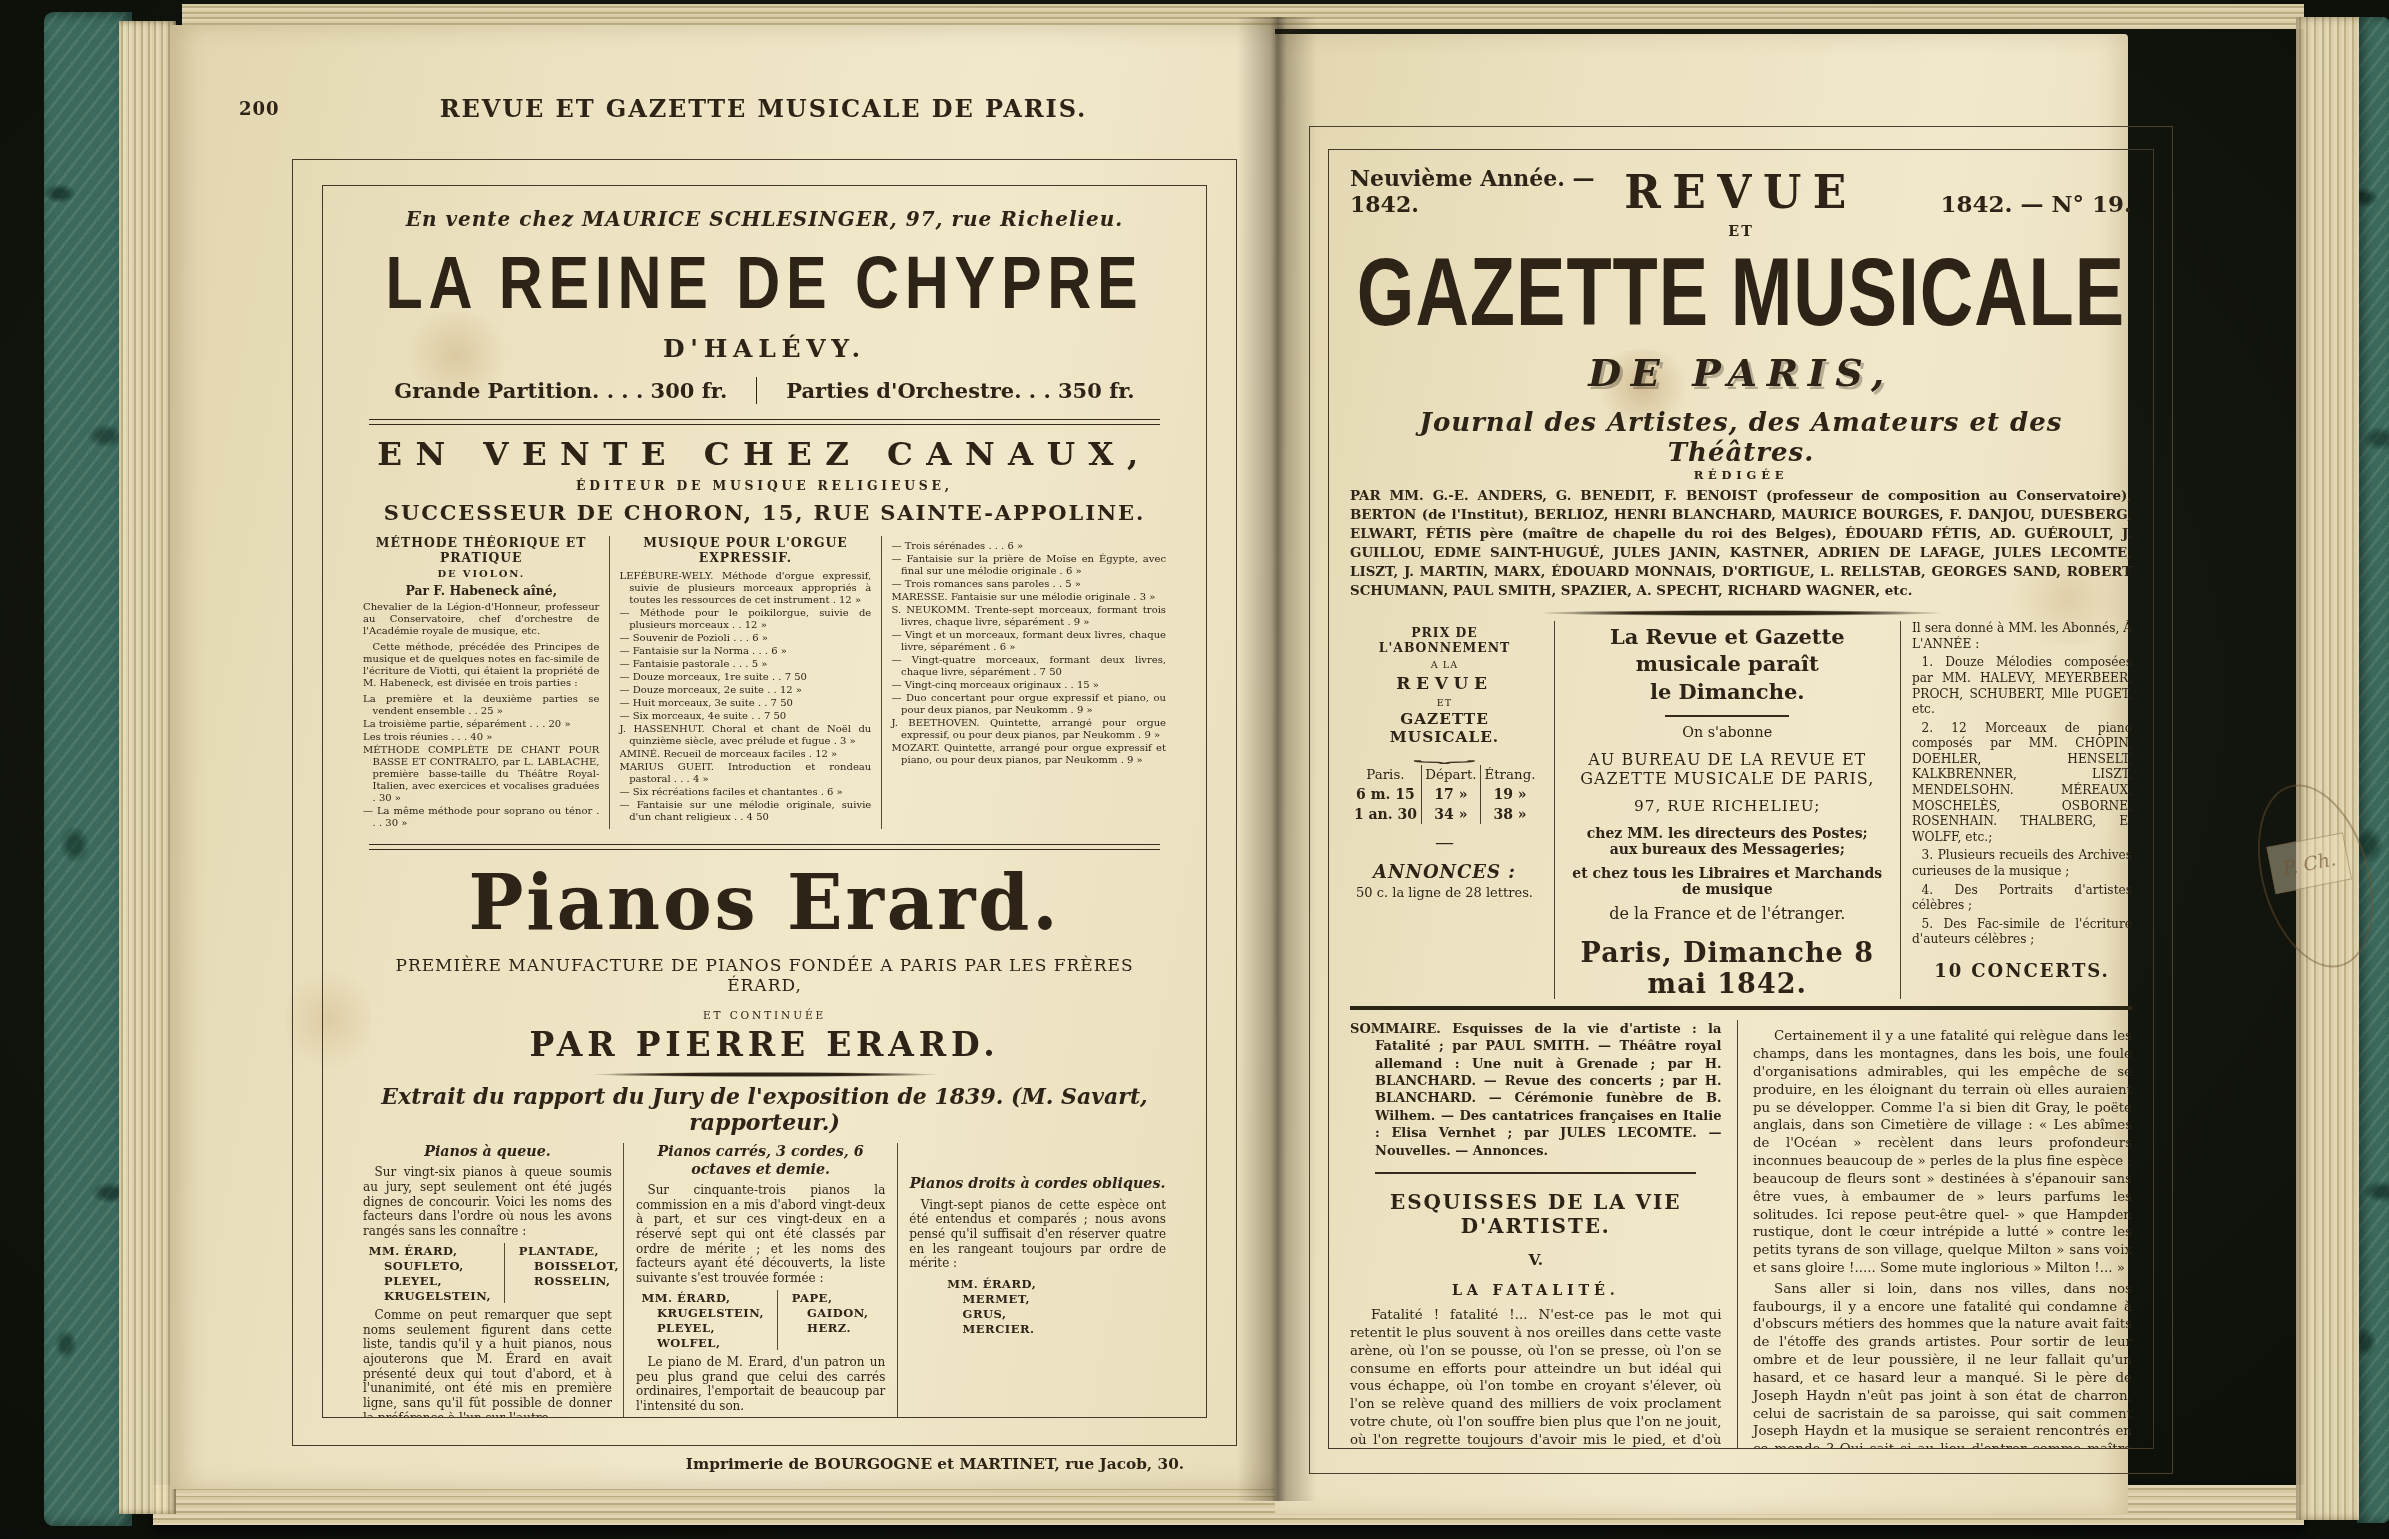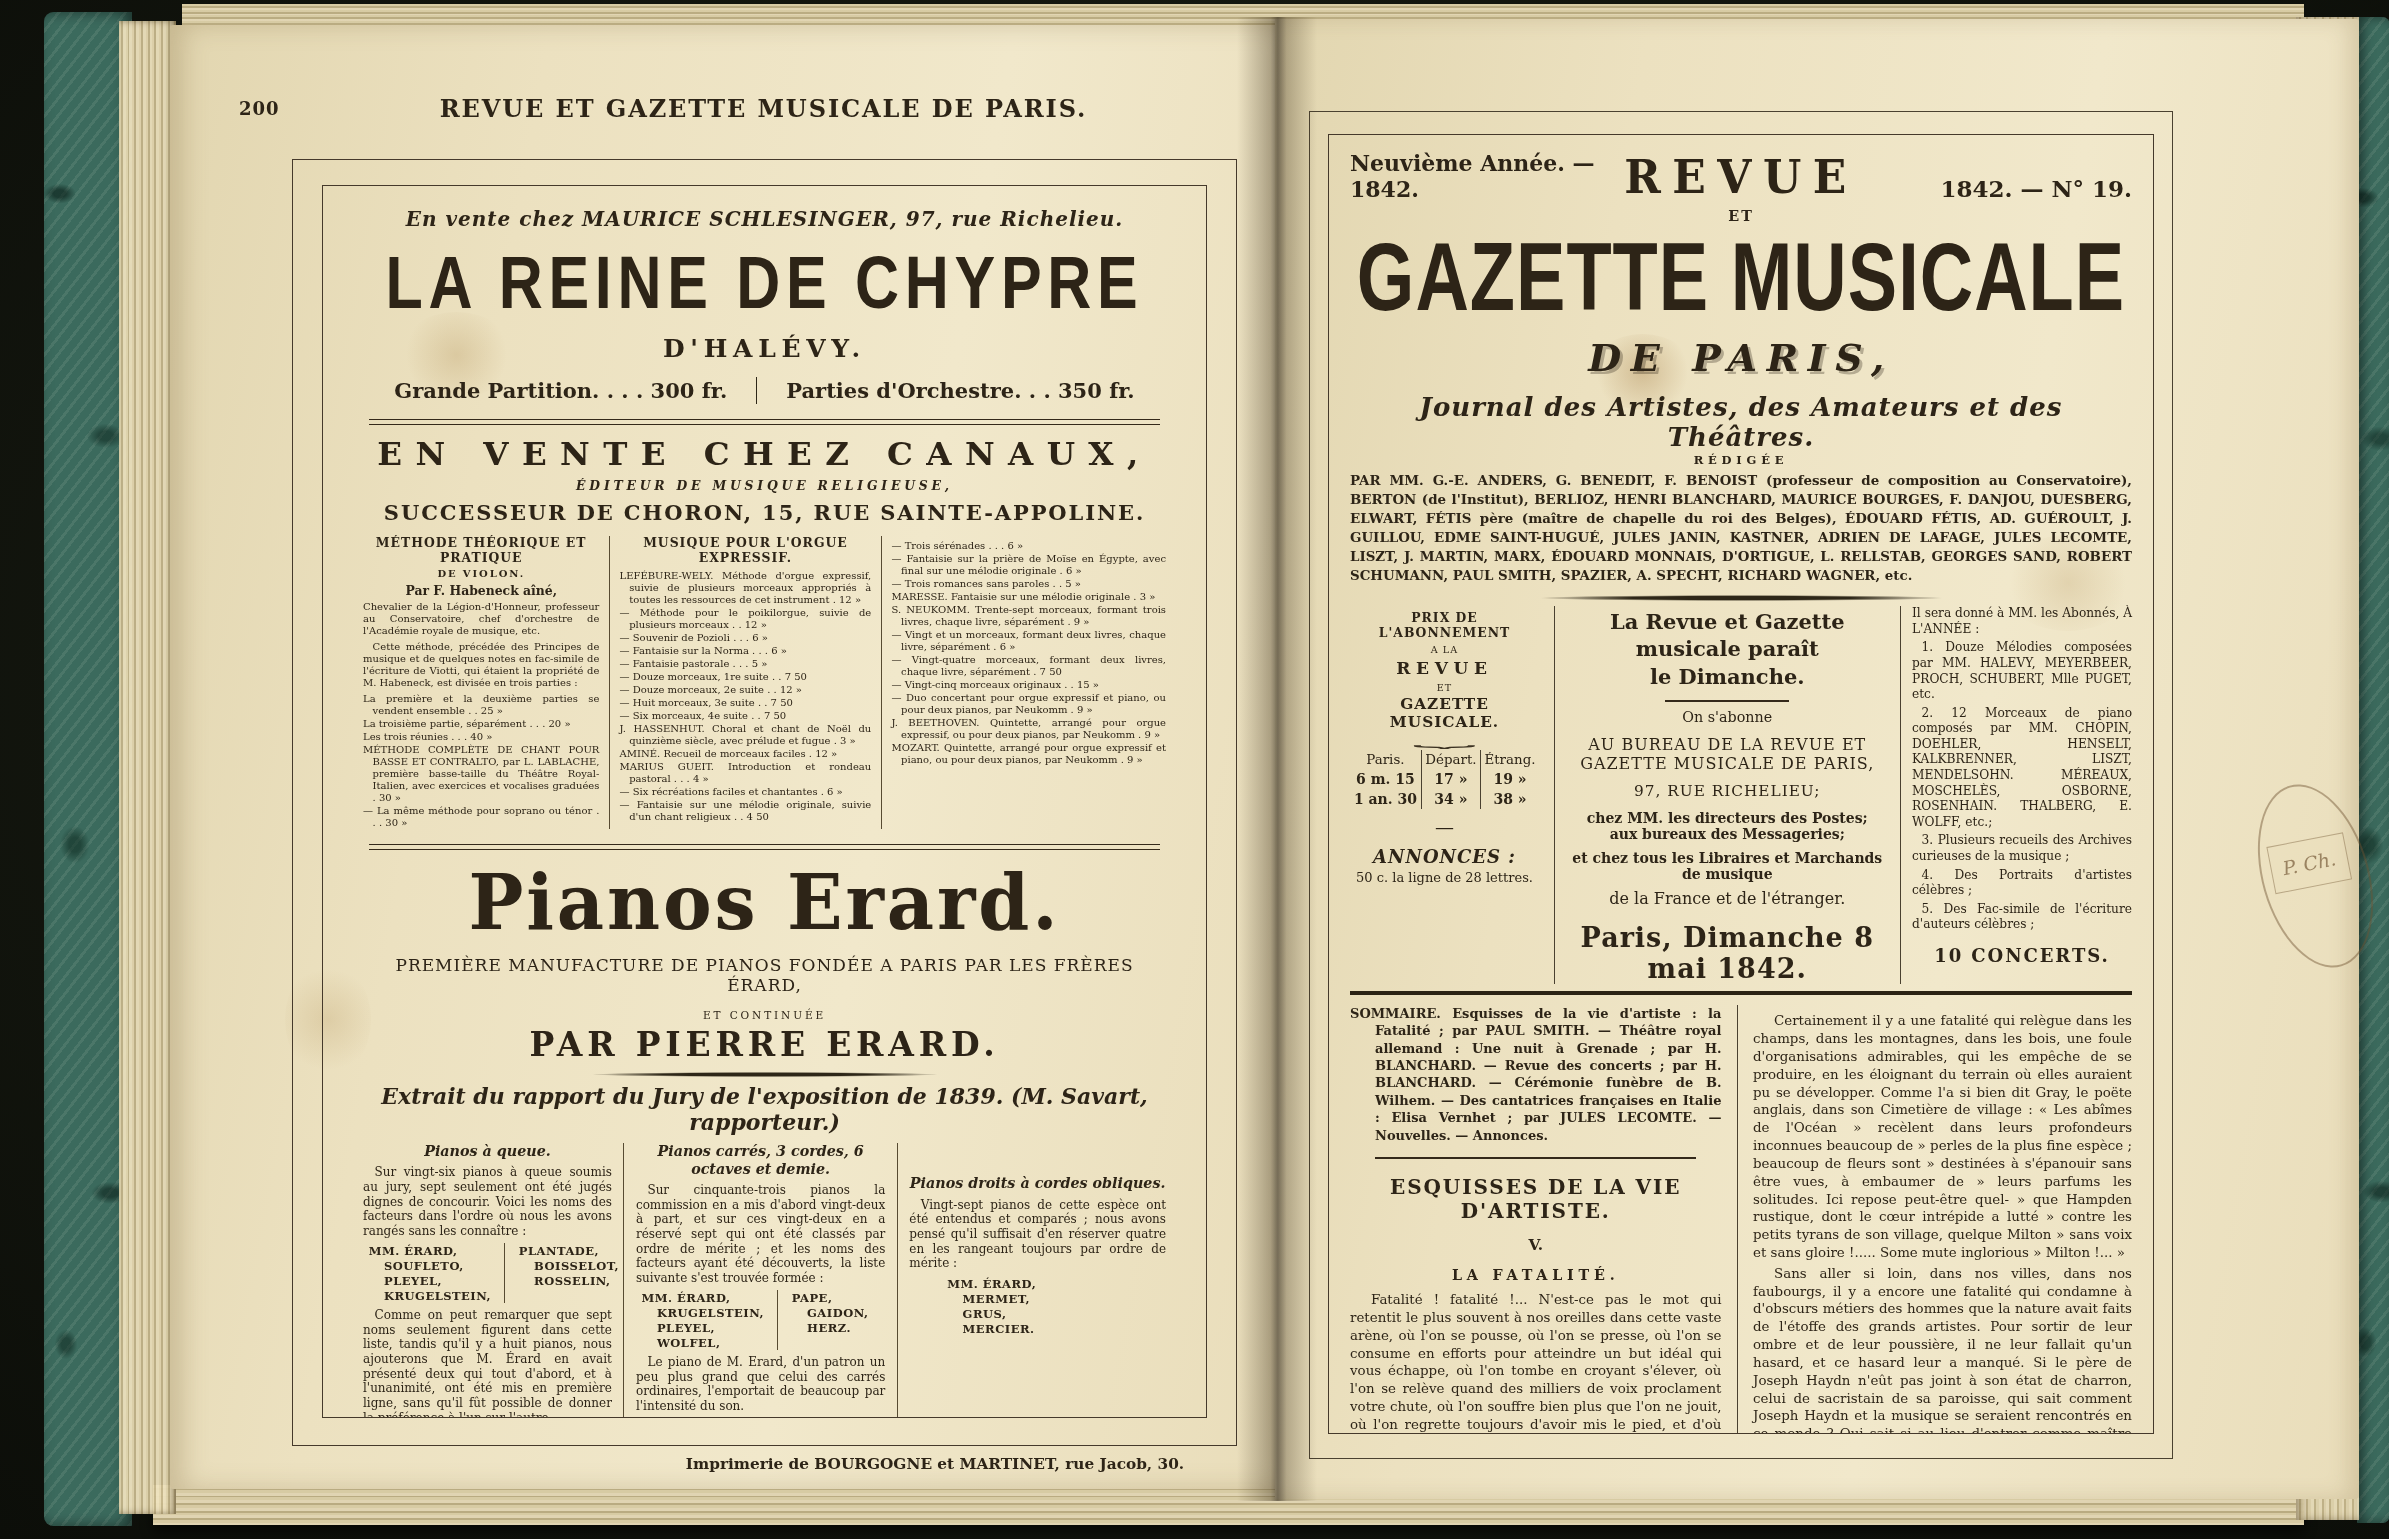--- a/index.html
+++ b/index.html
@@ -28,40 +28,40 @@
     background:repeating-linear-gradient(90deg,#efe3bf 0 2.9px,#c9ba8e 2.9px 4.8px,#e7dab2 4.8px 7.6px);
     box-shadow:inset 4.8px 0 8.6px rgba(60,45,20,.45);}
   .edges-top{left:182px;top:3.8px;width:2122px;height:25px;
     background:repeating-linear-gradient(180deg,#e2d5ac 0 1.9px,#c3b488 1.9px 3.8px,#ecdfbb 3.8px 5.7px);}
   .edges-bottom{left:153px;top:1485px;width:2151px;height:40px;
     background:repeating-linear-gradient(180deg,#ecdfbb 0 2.9px,#c3b488 2.9px 4.8px,#e2d5ac 4.8px 7.6px);
     box-shadow:0 7.6px 13.4px rgba(0,0,0,.6);}
   .page{position:absolute;background:linear-gradient(100deg,#e2d6b0 0%,#ece1c0 28%,#f1e8cb 62%,#e9ddba 100%);}
   .page-left{left:170px;top:25px;width:1105px;height:1464px;border-radius:3.8px 0 0 3.8px;
     box-shadow:inset 13.4px 0 25px rgba(120,95,50,.25);}
-  .page-right{left:1275px;top:19px;width:1084px;height:1480px;border-radius:0 3.8px 3.8px 0;
+  .page-right{left:1275px;top:34px;width:853px;height:1480px;border-radius:0 3.8px 3.8px 0;
     box-shadow:inset -9.6px 0 21px rgba(120,95,50,.2);}
   .gutter{position:absolute;left:1237px;top:17px;width:80px;height:1484px;z-index:6;pointer-events:none;
     background:linear-gradient(90deg, rgba(40,30,15,0) 0%, rgba(55,42,20,.35) 42%, rgba(28,20,10,.55) 51%, rgba(55,42,20,.3) 62%, rgba(40,30,15,0) 100%);}
   .fox{position:absolute;border-radius:50%;pointer-events:none;}
   .ink{color:#2d2417;}
   
   .lp-pagenum{position:absolute;left:69px;top:73px;font-size:18px;font-weight:bold;letter-spacing:1px;}
   .lp-runhead{position:absolute;left:122px;top:69px;width:943px;text-align:center;font-size:24px;font-weight:bold;letter-spacing:1.9px;}
   .lp-outer{position:absolute;left:122px;top:134px;width:943px;height:1285px;border:1.9px solid #45392b;}
   .lp-inner{position:absolute;left:29px;top:25px;right:29px;bottom:27px;border:1.9px solid #45392b;padding:21px 40px 11.5px;overflow:hidden;}
   .vendor{font-style:italic;font-weight:bold;font-size:20px;text-align:center;letter-spacing:1px;}
   .reine-wrap{height:90px;display:flex;align-items:center;justify-content:center;margin-top:5.7px;}
   .reine{font-family:"Liberation Sans","DejaVu Sans",sans-serif;font-weight:bold;font-size:61px;letter-spacing:5.7px;white-space:nowrap;transform:scale(1.0,1.22);}
   .composer{text-align:center;font-weight:bold;font-size:25px;letter-spacing:5.7px;margin-top:7.6px;}
   .prices{display:flex;justify-content:center;align-items:center;gap:29px;font-weight:bold;font-size:21px;margin-top:13.4px;}
   .price-sep{width:0;height:27px;border-left:1.9px solid #2e2718;}
   .hr-double{border-top:1.9px solid #34291a;border-bottom:1.9px solid #34291a;height:3.8px;margin:15.3px 5.7px 9.6px;}
   .canaux-h{font-size:32.5px;letter-spacing:13.4px;text-align:center;font-weight:bold;margin-top:3.8px;white-space:nowrap;}
-  .canaux-s1{font-size:12.4px;letter-spacing:3.8px;text-align:center;font-weight:bold;margin-top:4.8px;font-style:italic;}
+  .canaux-s1{font-size:12.4px;letter-spacing:3.8px;text-align:center;font-weight:bold;margin-top:4.8px;}
   .canaux-s2{font-size:21px;letter-spacing:1.9px;text-align:center;font-weight:bold;margin-top:6.7px;}
   .cat{display:flex;margin-top:11.5px;min-height:252px;}
   .cat-col{font-size:10px;line-height:1.2;text-align:justify;}
   .cat-col1{width:31%;padding-right:9.6px;}
   .cat-col2{width:33%;padding:0 9.6px;border-left:1px solid #574b32;border-right:1px solid #574b32;}
   .cat-col3{width:36%;padding-left:9.6px;}
   .cat-title{text-align:center;font-weight:bold;font-size:12.4px;letter-spacing:1px;line-height:1.2;}
   .cat-sub{text-align:center;font-weight:bold;font-size:10px;letter-spacing:1.9px;margin-top:1.9px;}
   .cat-author{text-align:center;font-weight:bold;font-size:12.4px;margin-top:3.8px;}
   .cat-note{margin-top:1.9px;}

